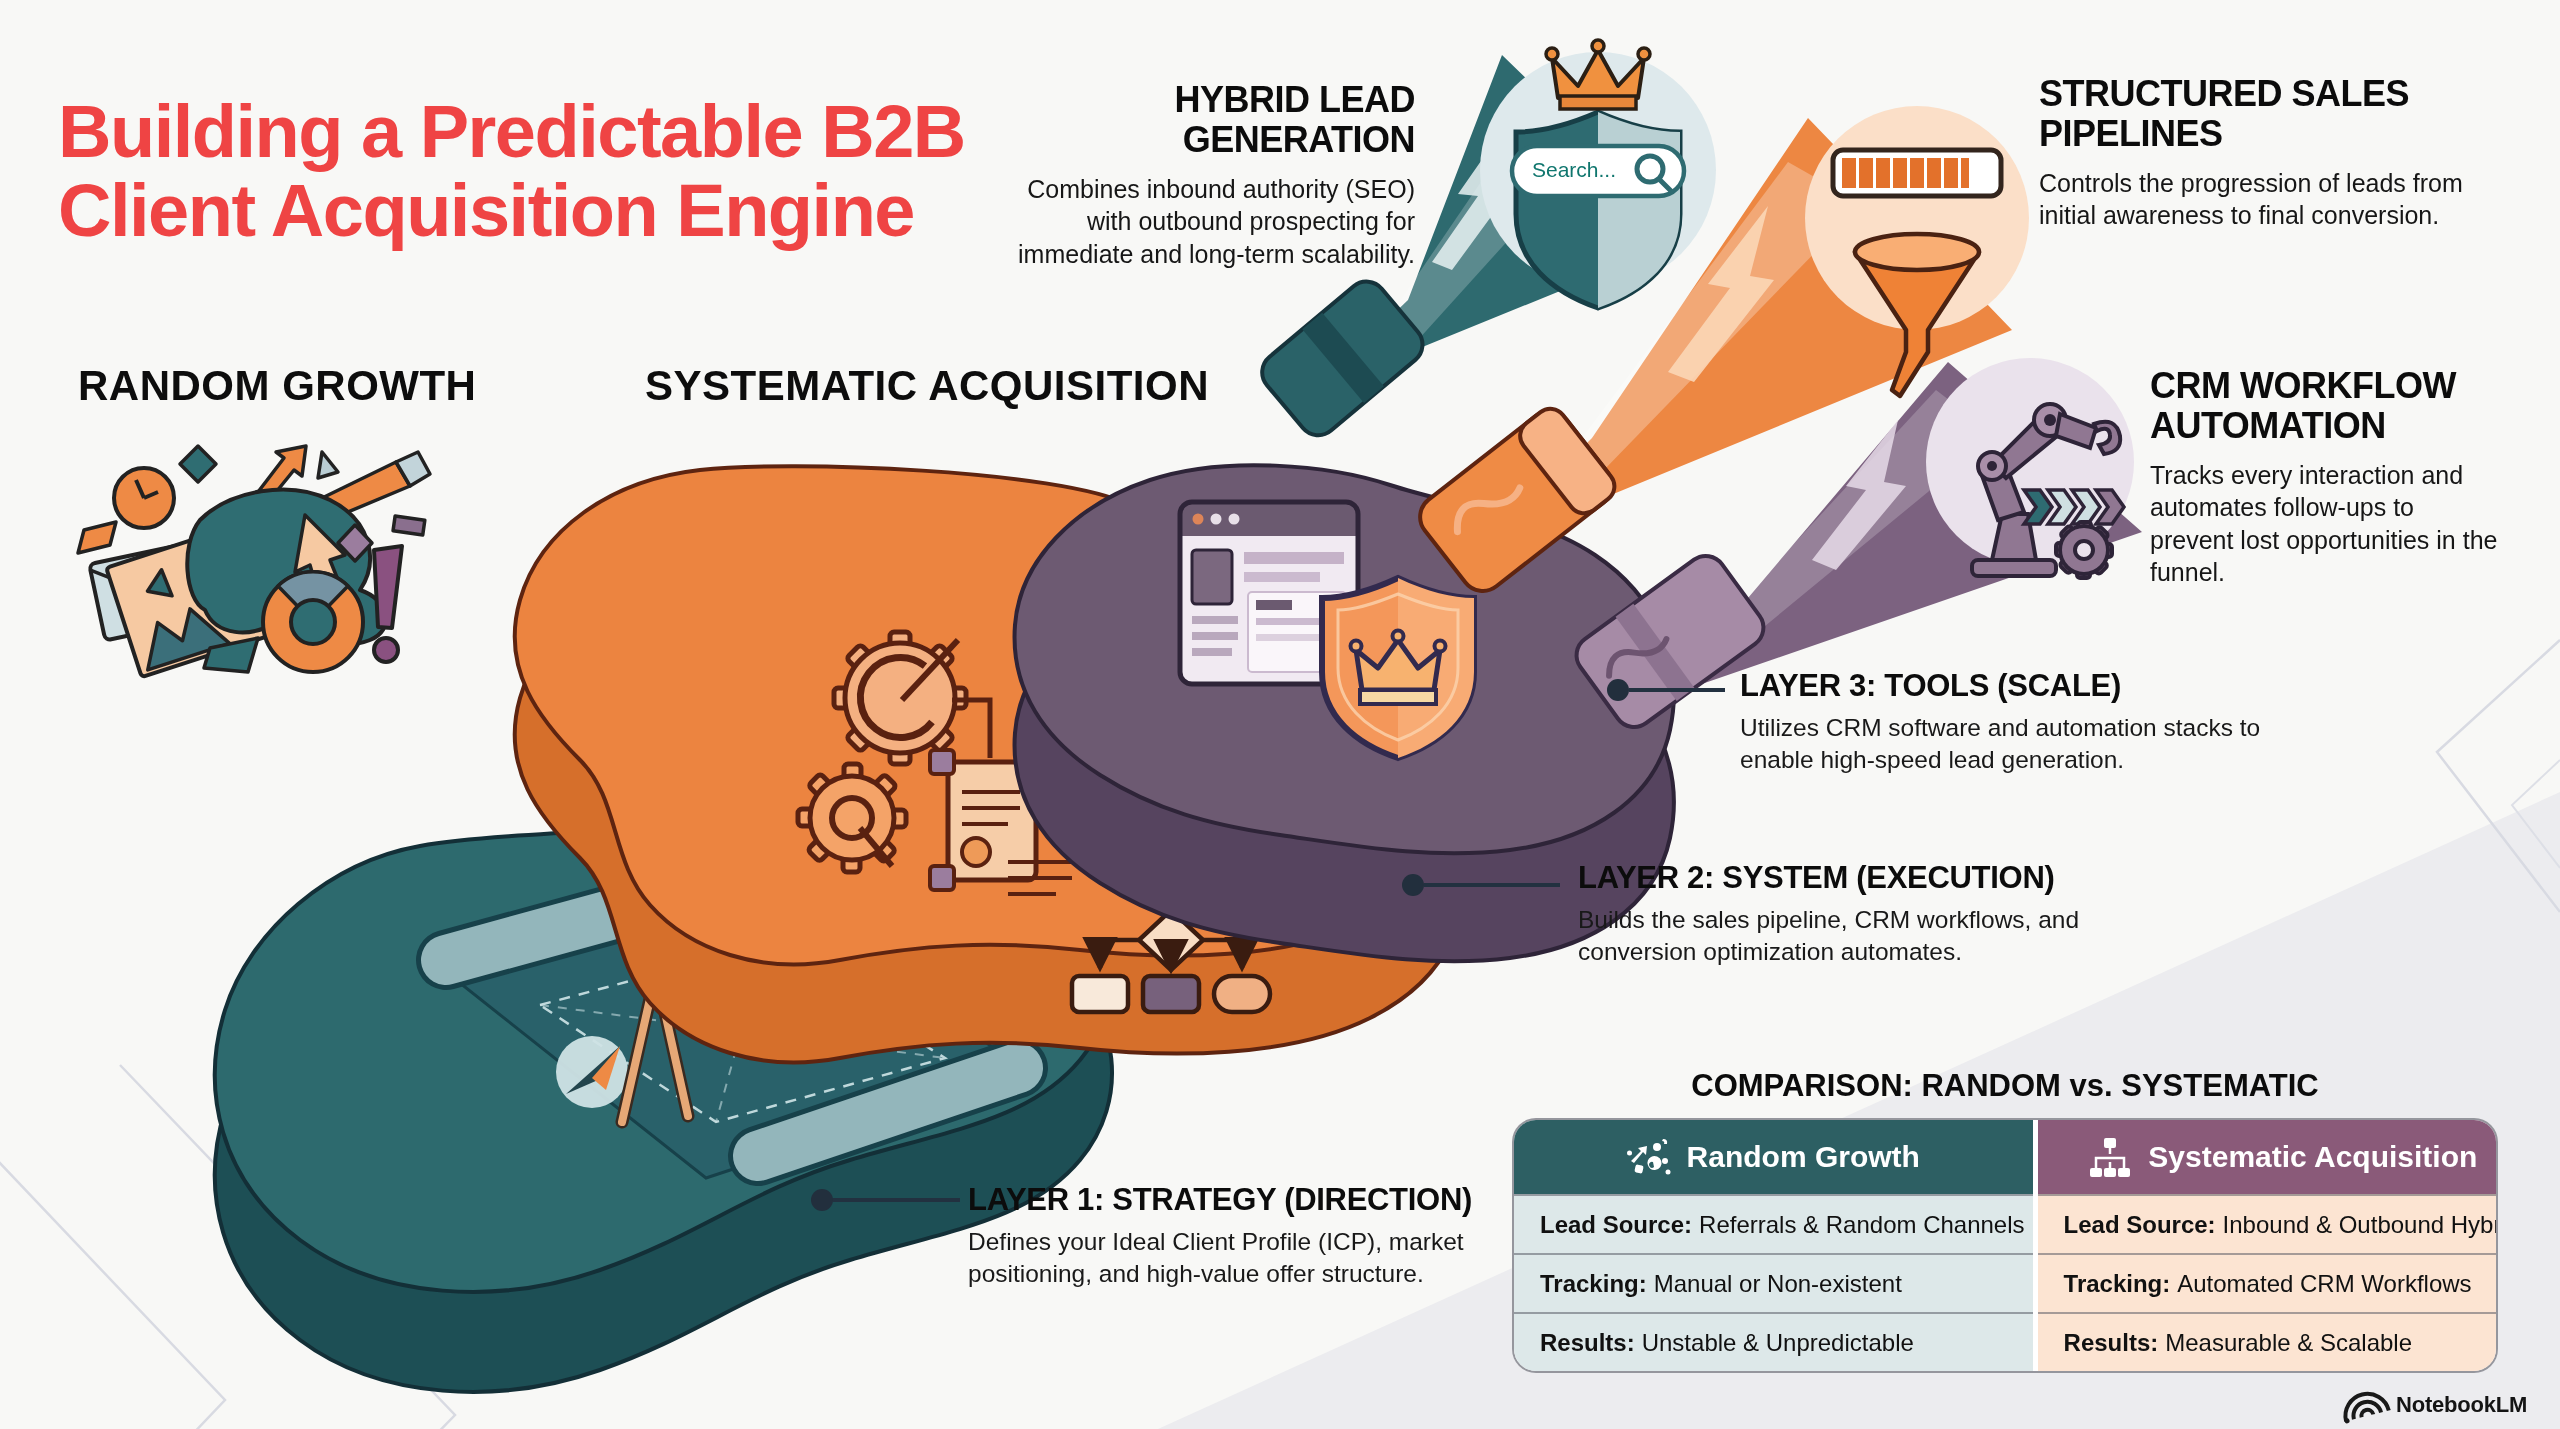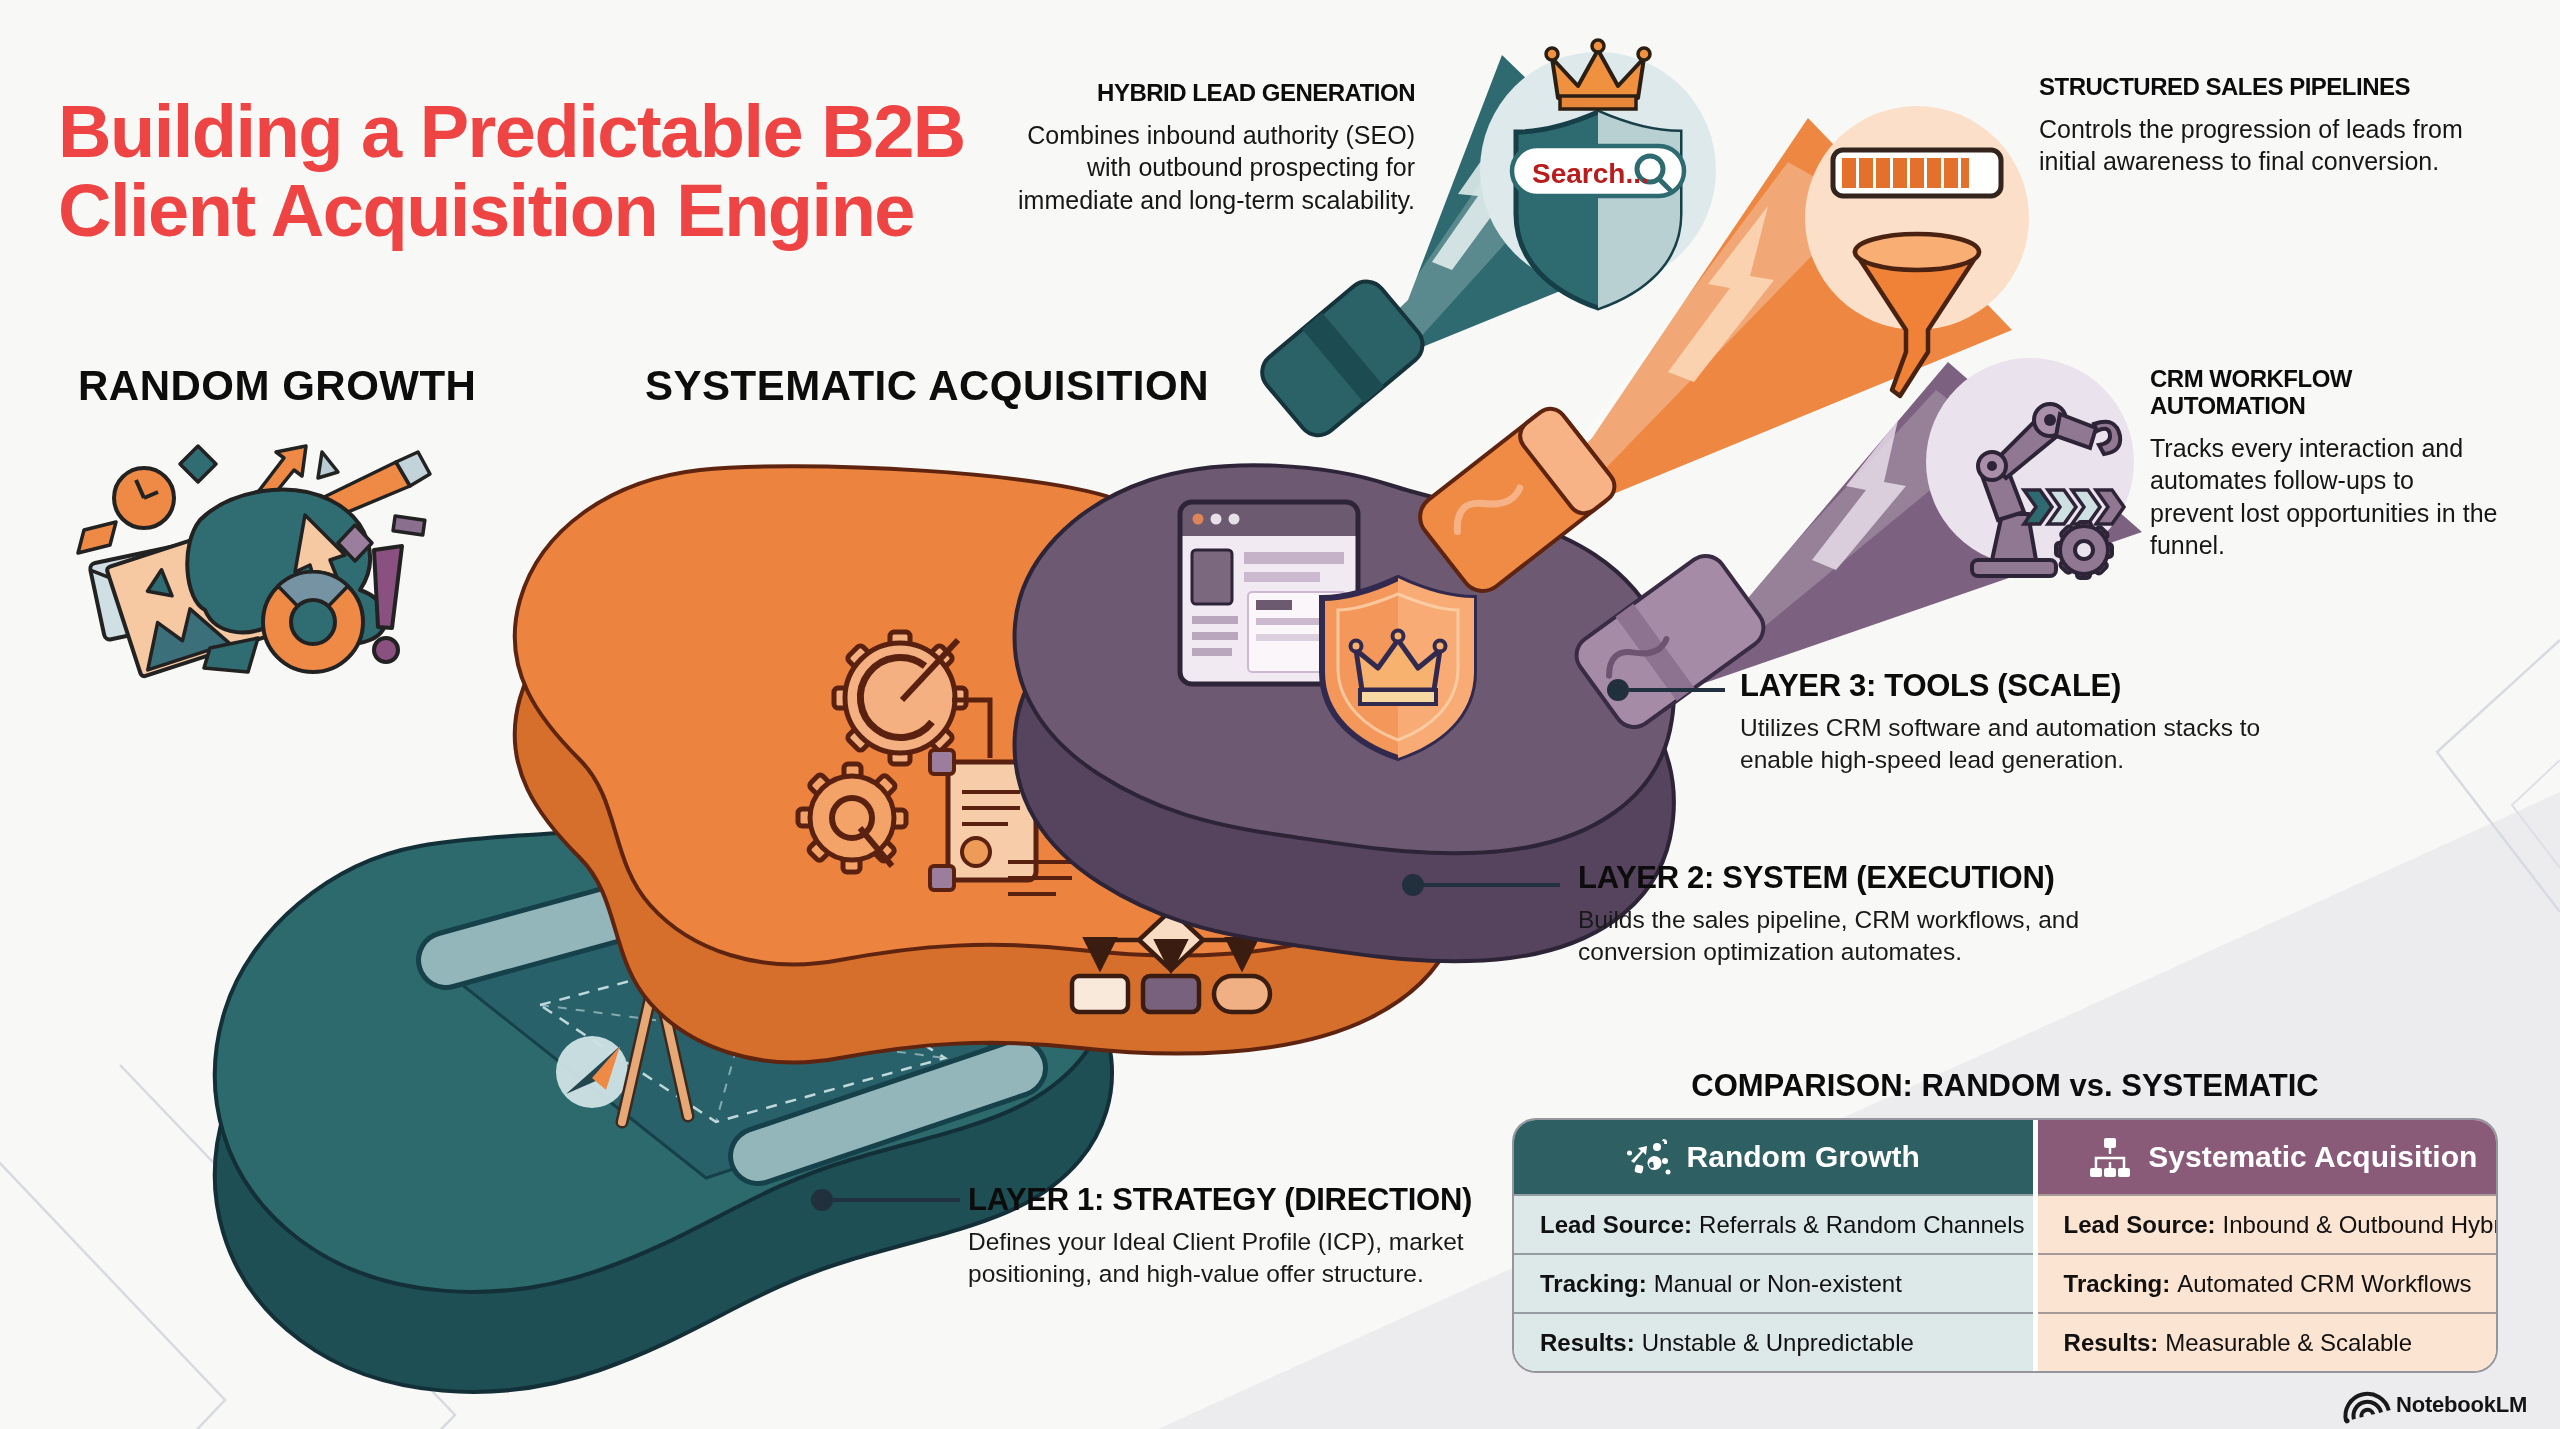--- a/index.html
+++ b/index.html
@@ -6,27 +6,27 @@
   .canvas{position:relative;width:2560px;height:1429px;background:#f8f8f6;overflow:hidden;
           font-family:"Liberation Sans", sans-serif;color:#111;}
   .abs{position:absolute;}
   svg{display:block;}
   #scene{position:absolute;left:0;top:0;}
 
   .main-title{left:58px;top:42px;width:1100px;font-size:74px;line-height:1.08;font-weight:800;
               color:#ef4444;letter-spacing:-1.5px;}
   .zone-label{font-size:42px;font-weight:800;color:#0d0d0d;letter-spacing:0.5px;}
   .feature{line-height:1.15;}
-  .feature .f-title{font-size:24px;font-weight:800;color:#0c0c0c;letter-spacing:-0.5px;line-height:1.12;}
+  .feature .f-title{font-size:36px;font-weight:800;color:#0c0c0c;letter-spacing:-0.5px;line-height:1.12;}
   .feature .f-desc{margin-top:12px;font-size:25px;font-weight:400;color:#161616;line-height:1.3;}
   .callout .c-title{font-size:31px;font-weight:800;color:#0c0c0c;letter-spacing:-0.3px;}
   .callout .c-desc{margin-top:8px;font-size:24.5px;color:#191919;line-height:1.32;}
   .right{text-align:right;}
 
-  .search-pill-text{left:1532px;top:158px;width:110px;font-size:28px;color:#b91c1c;font-weight:bold;}
+  .search-pill-text{left:1532px;top:158px;width:110px;font-size:21px;color:#0f766e;}
 
   .cmp-title{left:1512px;top:1068px;width:986px;text-align:center;font-size:31px;font-weight:800;color:#0c0c0c;}
   .cmp-table{left:1512px;top:1118px;width:986px;display:grid;grid-template-columns:1fr 1fr;column-gap:5px;
              background:#ffffff;border-radius:24px;overflow:hidden;border:2px solid rgba(62,64,76,.55);box-sizing:border-box;}
   .cmp-header{height:74px;display:flex;align-items:center;justify-content:center;gap:16px;
               color:#fff;font-size:30px;font-weight:700;}
   .cmp-header.teal{background:#2d5f63;}
   .cmp-header.mauve{background:#8a5a79;}
   .cmp-cell{height:57px;display:flex;align-items:center;padding:0 8px 0 26px;font-size:24px;color:#111;
             border-top:2px solid rgba(78,80,92,.5);white-space:nowrap;overflow:hidden;}

